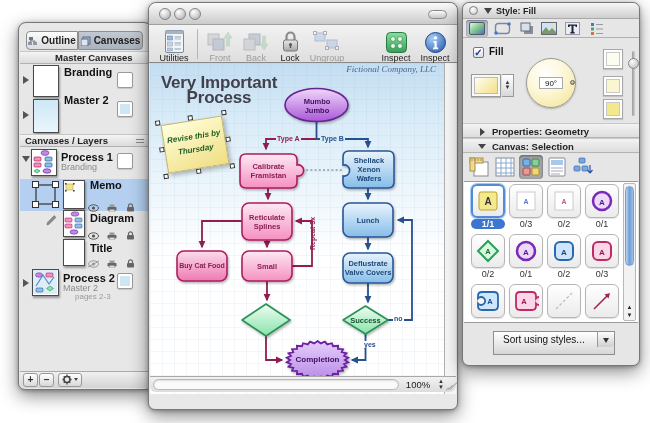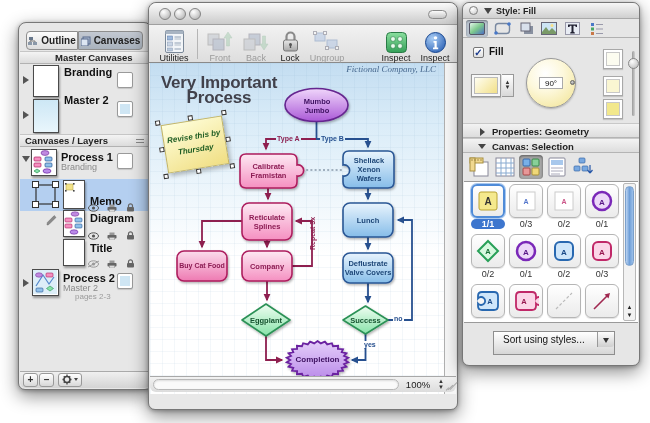--- a/index.html
+++ b/index.html
@@ -170,21 +170,21 @@
     </svg>
     <div class="thumb" style="left:44px; top:157px; width:22px; height:29px; border-width:1px;">
       <svg width="20" height="27">
           <rect x="2" y="3" width="7" height="6" fill="#f3e388" stroke="#b5a54e" stroke-width=".6"></rect>
           <rect x="1" y="2" width="1.6" height="1.6" fill="#444"></rect>
           <rect x="9" y="2" width="1.6" height="1.6" fill="#444"></rect>
           <rect x="1" y="9" width="1.6" height="1.6" fill="#444"></rect>
           <rect x="9" y="9" width="1.6" height="1.6" fill="#444"></rect>
         </svg>
     </div>
-    <div class="lname" style="left:71px; top:172px;">Memo</div>
+    <div class="lname" style="left:71px; top:156px;">Memo</div>
     <div class="abs" style="left:69px; top:175px;">
       <svg class="mico" width="11" height="8">
           <ellipse cx="5.5" cy="4" rx="5" ry="3.2" fill="none" stroke="#555" stroke-width="1"></ellipse>
           <circle cx="5.5" cy="4" r="1.6" fill="#555"></circle>
         </svg>
       <svg class="mico" width="10" height="8">
           <rect x="2.5" y="0.5" width="5" height="2.5" fill="#999"></rect>
           <rect x="0.5" y="3" width="9" height="3.5" rx="0.8" fill="#666"></rect>
           <rect x="2.5" y="5.5" width="5" height="2.5" fill="#ddd" stroke="#888" stroke-width=".5"></rect>
         </svg>
@@ -481,23 +481,22 @@
           <div class="hdl" style="left:31px; bottom:-2px;"></div>
           <div class="hdl" style="right:-2px; bottom:-2px;"></div>
       </div>
 
       <div class="nlab" style="left:146px; top:28px; width:42px; height:29px; color:#3d1060;">Mumbo Jumbo</div>
       <div class="nlab" style="left:91px; top:92px; width:55px; height:32px; color:#8c1d54;">Calibrate Framistan</div>
       <div class="nlab" style="left:196px; top:89px; width:46px; height:35px; color:#1d4677;">Shellack Xenon Wafers</div>
       <div class="nlab" style="left:93px; top:141px; width:48px; height:35px; color:#8c1d54;">Reticulate Splines</div>
       <div class="nlab" style="left:194px; top:141px; width:48px; height:32px; color:#1d4677;">Lunch</div>
       <div class="nlab" style="left:28px; top:189px; width:48px; height:28px; color:#8c1d54; font-size:7px; white-space:nowrap;">Buy Cat Food</div>
-      <div class="nlab" style="left:93px; top:189px; width:48px; height:28px; color:#8c1d54;">Company</div>
+      <div class="nlab" style="left:93px; top:189px; width:48px; height:28px; color:#8c1d54;">Small</div>
       <div class="nlab" style="left:194px; top:191px; width:48px; height:28px; color:#1d4677;">Deflustrate Valve Covers</div>
-      <div class="nlab" style="left:94px; top:243px; width:44px; height:28px; color:#14522e;">Eggplant</div>
       <div class="nlab" style="left:194px; top:245px; width:43px; height:24px; color:#14522e;">Success</div>
       <div class="nlab" style="left:138px; top:280px; width:59px; height:34px; color:#3d1060; font-size:8px;">Completion</div>
 
       <div class="elab" style="left:126px; top:72px; color:#8e1f4f;">Type A</div>
       <div class="elab" style="left:170px; top:72px; color:#27508f;">Type B</div>
       <div class="elab" style="left:141px; top:167px; width:42px; color:#8e1f4f; background:transparent; transform:rotate(-90deg); text-align:center;">Repeat 3x</div>
       <div class="elab" style="left:243px; top:252px; color:#27508f; background:#fff;">no</div>
       <div class="elab" style="left:213px; top:278px; color:#27508f; background:#fff;">yes</div>
     </div>
 

